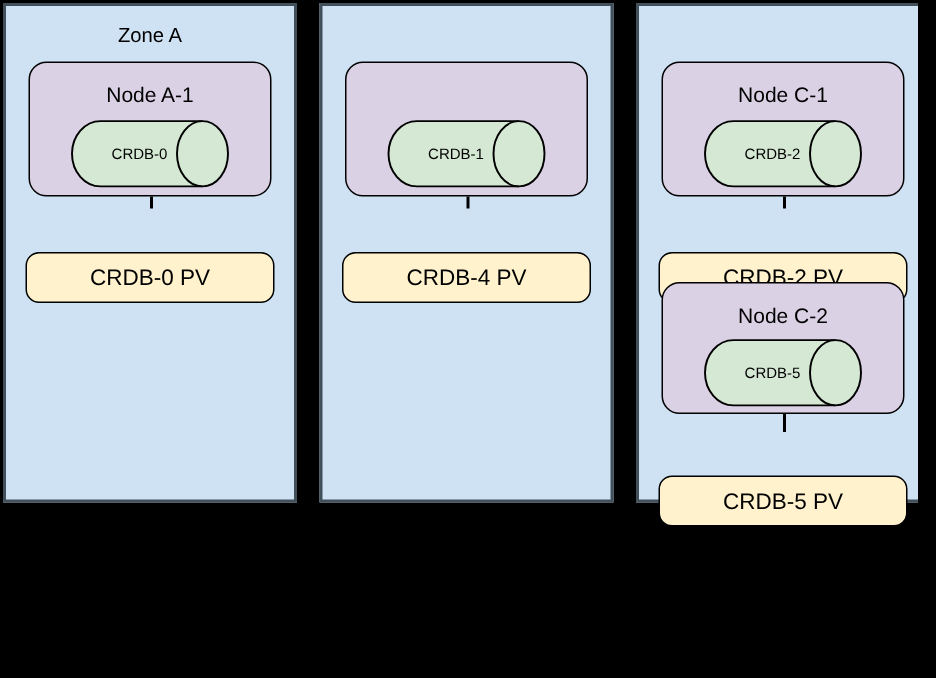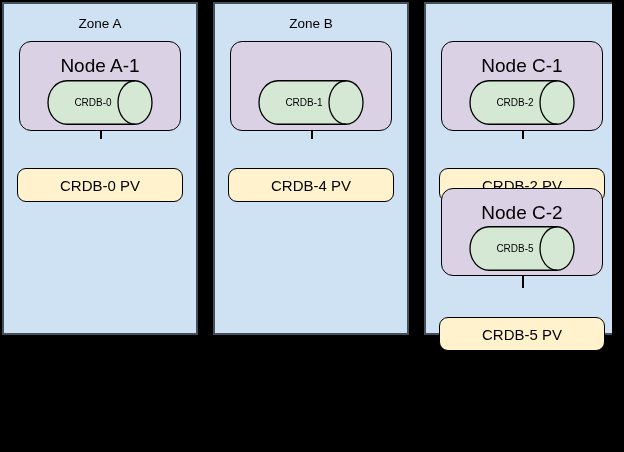--- a/index.html
+++ b/index.html
@@ -39,21 +39,21 @@
     box-sizing: border-box;
   }
   .node-tall { height: 90px; }
   .node-short { height: 88px; }
   .node-label {
     position: absolute;
     top: 13px;
     left: 0;
     width: 100%;
     text-align: center;
-    font-size: 19px;
+    font-size: 14px;
     color: #000;
   }
   .cylinder {
     position: absolute;
     left: 27px;
     top: 38px;
     width: 106px;
     height: 45px;
     overflow: visible;
   }
@@ -106,21 +106,20 @@
     </div>
 
     <div class="connector" style="left:96px; top:127px; height:8px"></div>
 
     <div class="pv" style="top:135px">
       <span class="pv-label">CRDB-0 PV</span>
     </div>
   </div>
 
   <div class="zone" style="left:213px">
-    <div class="zone-label">Zone B</div>
 
     <div class="node node-tall" style="top:37px">
       <svg class="cylinder" viewBox="0 0 106 45">
         <path class="cyl-fill" d="M20 0.75 A19 21.75 0 0 0 20 44.25 L88 44.25 L88 0.75 Z"></path>
         <ellipse class="cyl-cap" cx="88" cy="22.5" rx="17" ry="21.75"></ellipse>
         <path class="cyl-outline" d="M88 0.75 L20 0.75 A19 21.75 0 0 0 20 44.25 L88 44.25"></path>
         <text class="cyl-text" x="46" y="26">CRDB-1</text>
       </svg>
     </div>
 

